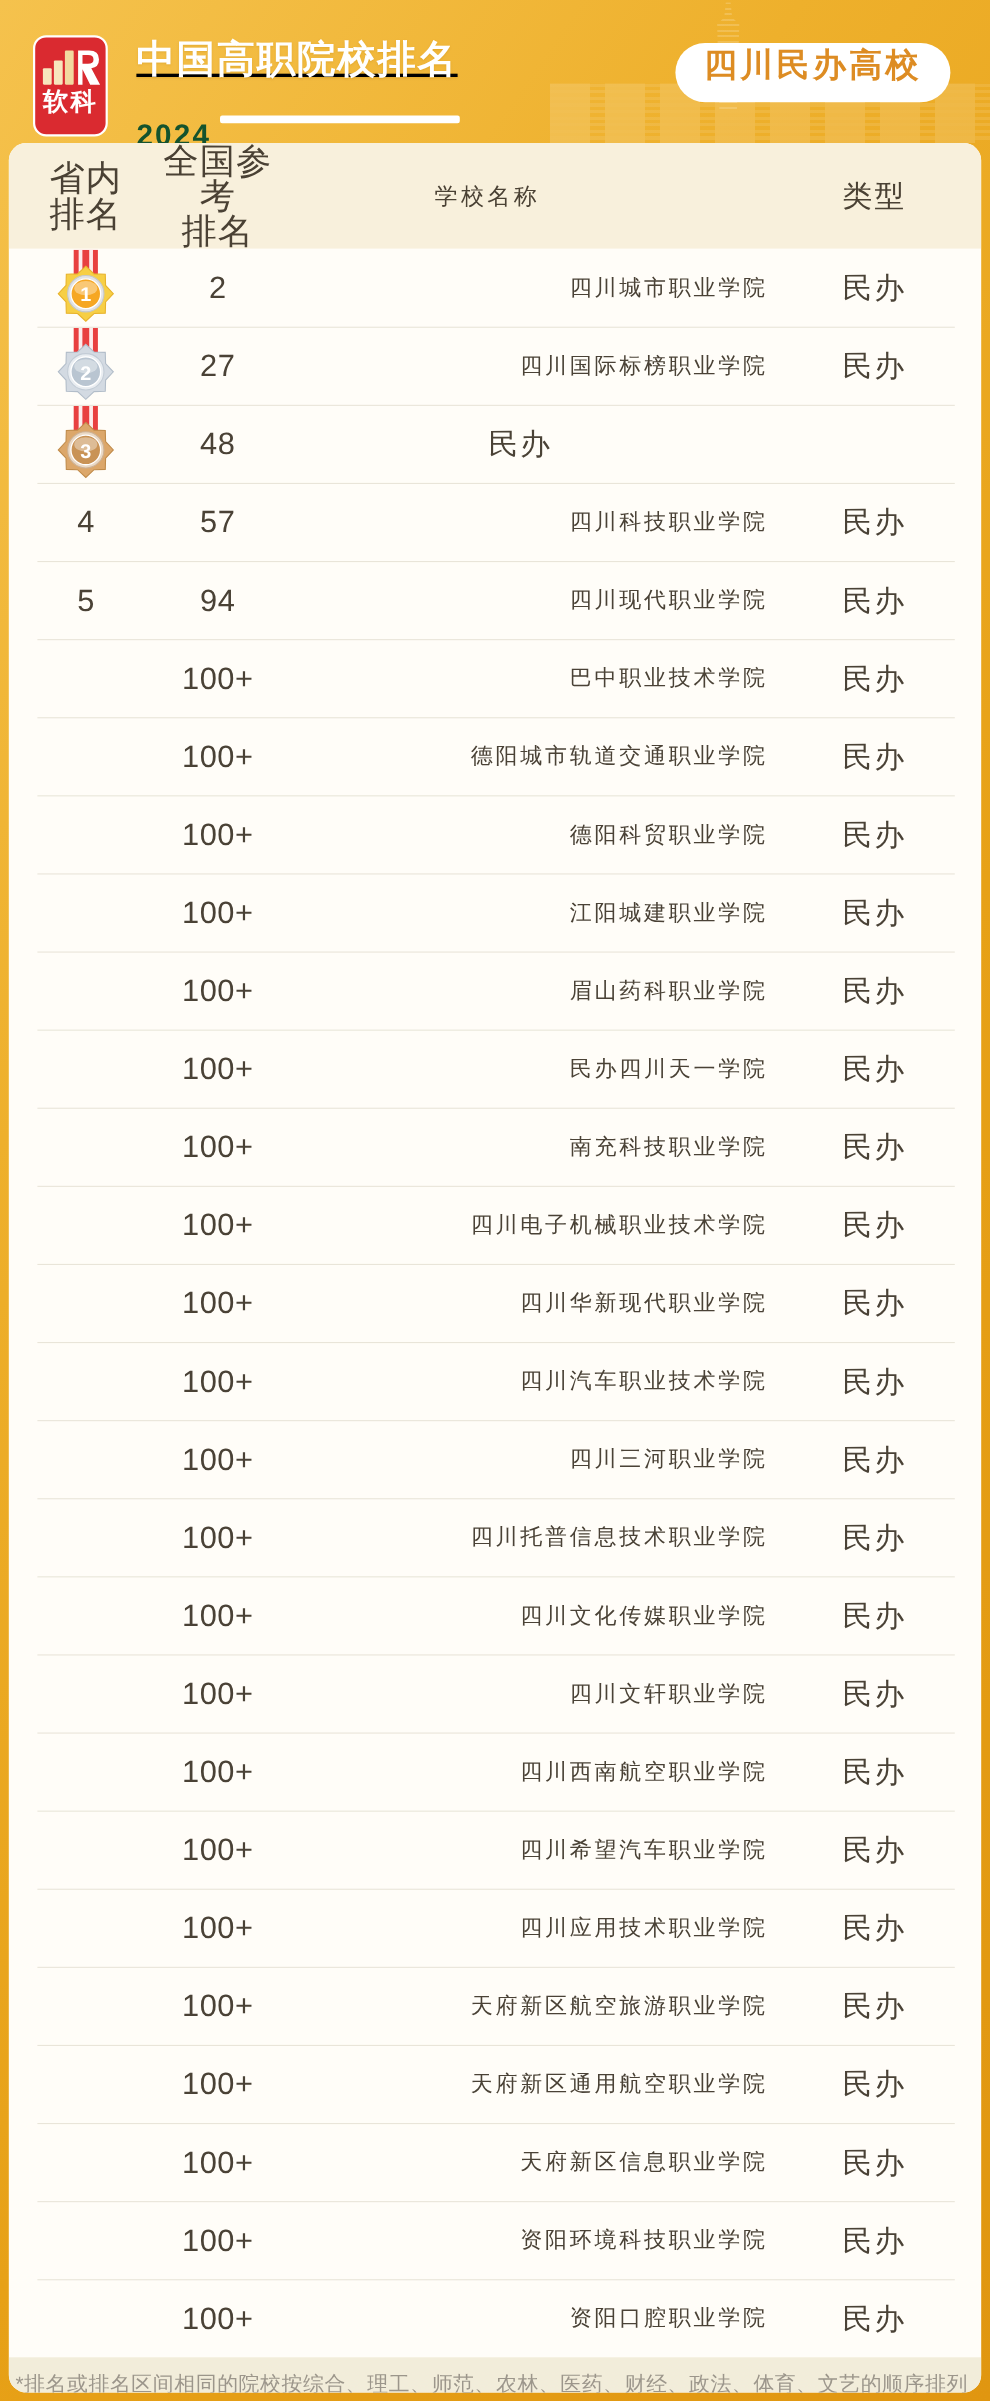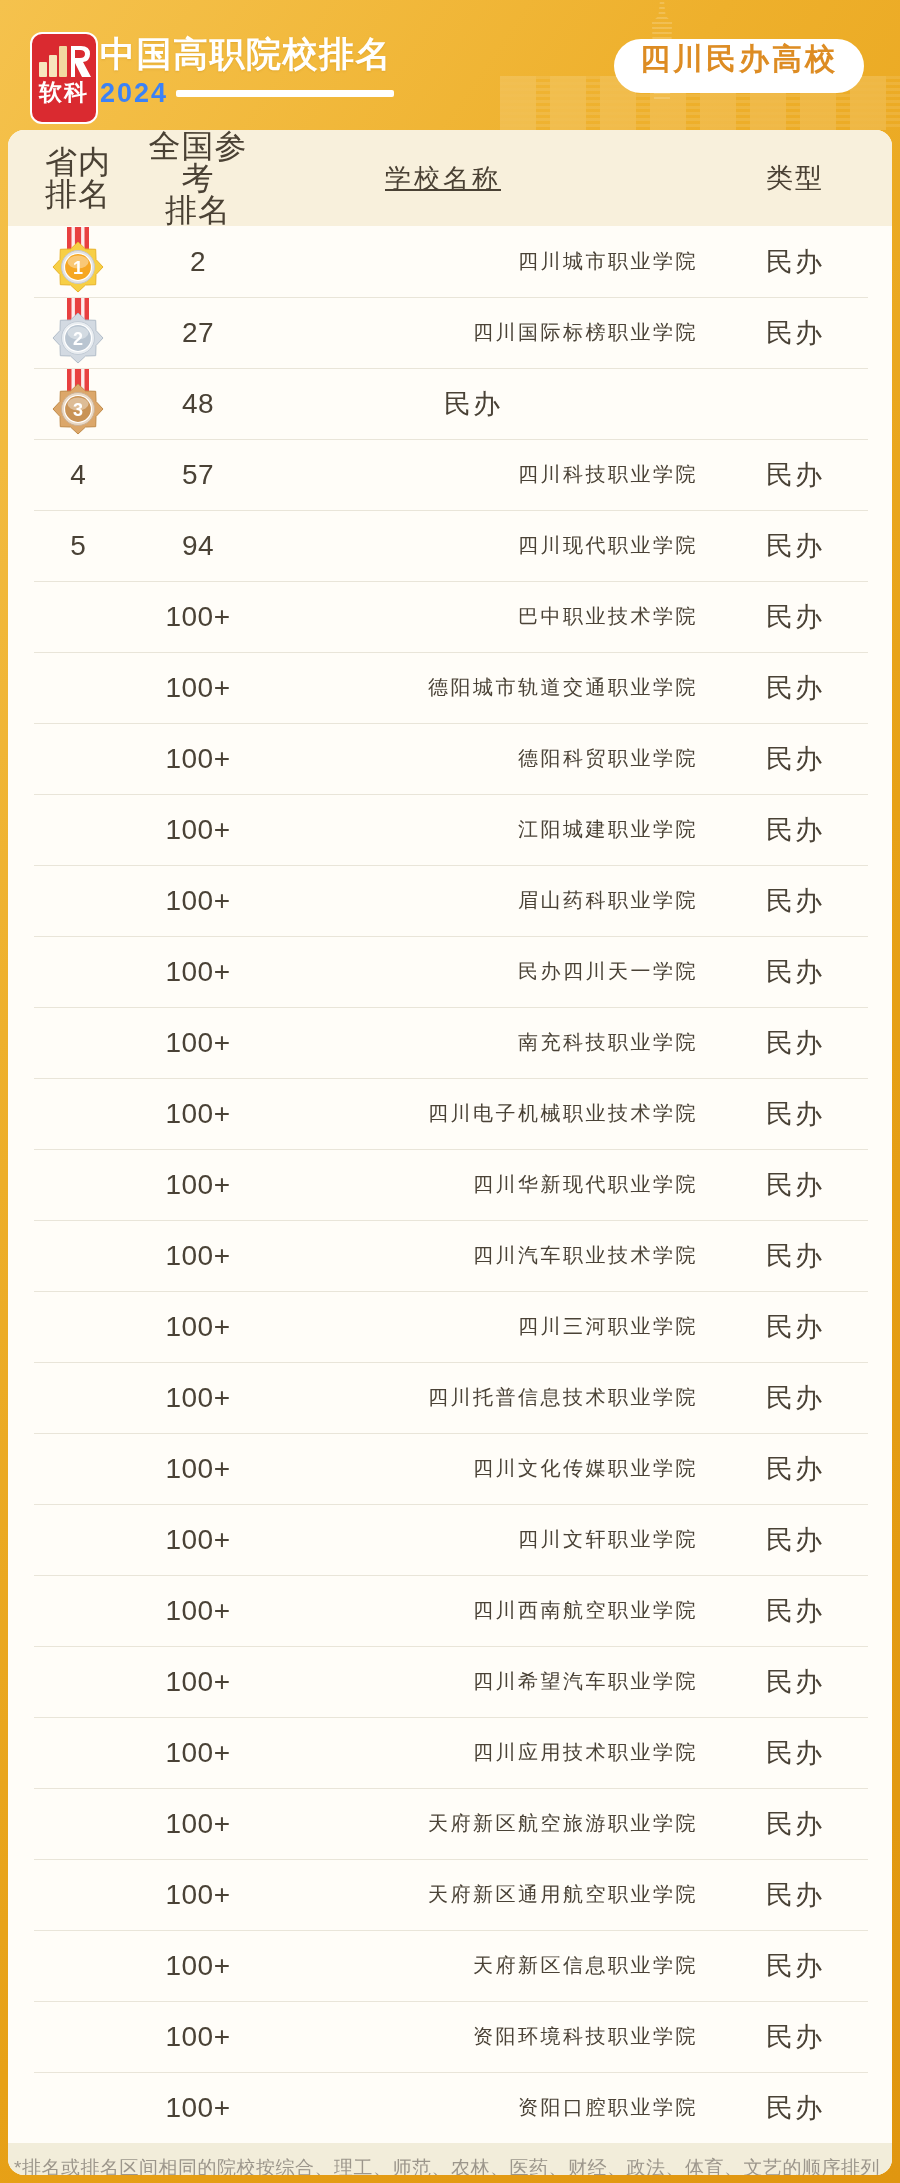--- a/index.html
+++ b/index.html
@@ -31,28 +31,28 @@
 
   .brand-logo {
     position: absolute; left: 30px; top: 32px;
     width: 68px; height: 92px;
     background: #da2a30;
     border: 2px solid #ffffff;
     border-radius: 12px;
     overflow: hidden;
   }
 
-  .title-block { position: absolute; left: 100px; top: 34px; }
+  .title-block { position: absolute; left: 124px; top: 34px; text-decoration: underline; }
   .main-title {
     color: #ffffff; font-size: 35px; font-weight: bold; letter-spacing: 1.5px;
     line-height: 40px; white-space: nowrap;
     text-shadow: 0 1px 2px rgba(180,120,0,0.25);
   }
   .year-row { display: flex; align-items: center; margin-top: 4px; }
-  .year-text { color: #3b82f6; font-size: 27px; font-weight: bold; letter-spacing: 2px; line-height: 30px; }
+  .year-text { color: #14532d; font-size: 27px; font-weight: bold; letter-spacing: 2px; line-height: 30px; margin-top: 30px; }
   .year-bar { width: 218px; height: 7px; background: #ffffff; margin-left: 8px; border-radius: 2px; }
 
   .badge-pill {
     position: absolute; right: 36px; top: 39px; height: 54px;
     background: #ffffff; border-radius: 27px;
     display: flex; align-items: flex-start; padding: 0 26px;
     color: #dd8c23; font-size: 30px; font-weight: bold; letter-spacing: 3px;
     white-space: nowrap;
   }
 
@@ -60,21 +60,21 @@
   .panel {
     position: absolute; left: 8px; top: 130px; width: 884px; height: 2045px;
     background: #fffdf8; border-radius: 16px; overflow: hidden;
     display: flex; flex-direction: column;
   }
 
   .thead, .trow { display: grid; grid-template-columns: 140px 100px 1fr 194px; align-items: center; }
 
   .thead { flex: 0 0 80px; background: #f8f0dc; color: #4a4134; }
   .h-two-line { justify-self: center; text-align: center; font-size: 32px; line-height: 32px; letter-spacing: 1px; }
-  .h-school { justify-self: center; transform: translateX(-30px); font-size: 26px; letter-spacing: 3px; text-decoration: underline; }
+  .h-school { justify-self: center; transform: translateX(-30px); font-size: 21px; letter-spacing: 3px; }
   .h-type { justify-self: center; font-size: 27px; letter-spacing: 2px; }
 
   .tbody { display: flex; flex-direction: column; }
   .trow { flex: 0 0 71px; height: 71px; position: relative; color: #4a4236; }
   .trow + .trow::before {
     content: ""; position: absolute; left: 26px; right: 24px; top: 0; height: 1px;
     background: #e9e5d9;
   }
   .c-rank { justify-self: center; font-size: 28px; }
   .c-rank.medal { height: 71px; display: flex; align-items: flex-start; padding-top: 1px; }

